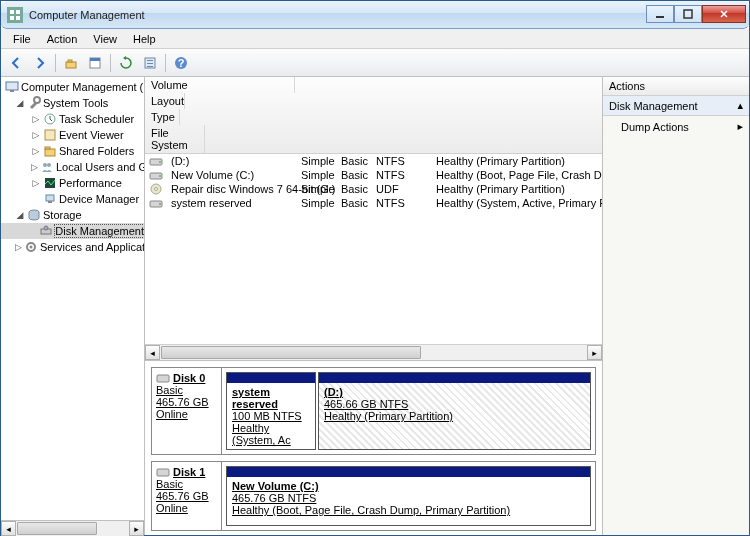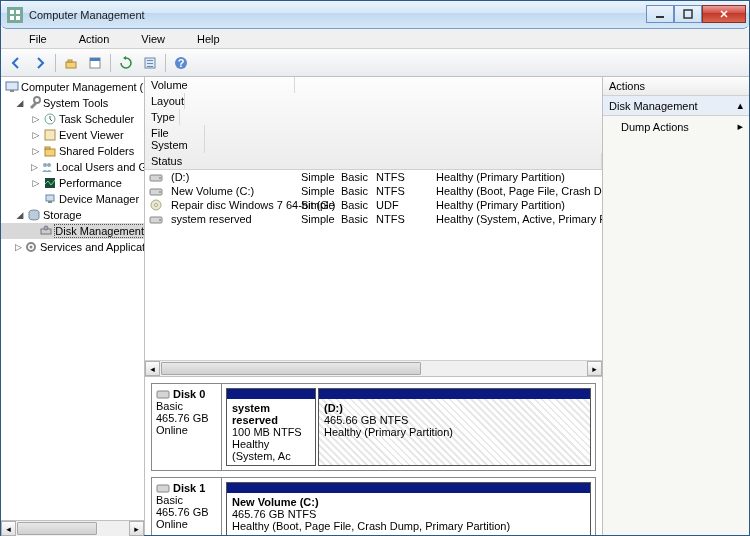--- a/index.html
+++ b/index.html
@@ -5,21 +5,21 @@
 * { box-sizing: border-box; margin: 0; padding: 0; font-family: "Segoe UI", Tahoma, sans-serif; font-size: 11px; }
 body { background: #fff; width: 750px; height: 536px; overflow: hidden; border: 1px solid #2a5a8a; }
 .titlebar { height: 28px; background: linear-gradient(#eaf3fc, #d6e7f7 45%, #c1d9f0 46%, #d6e8f7); display: flex; align-items: center; padding: 0 0 0 6px; border-bottom: 1px solid #7a9ecb; border-radius: 6px; }
 .titlebar .icon { width: 16px; height: 16px; background: #6a8; margin-right: 6px; }
 .titlebar .title { color: #1a1a1a; flex: 1; }
 .winbtns { display: flex; height: 20px; gap: 0; margin-right: 3px; }
 .winbtn { width: 28px; height: 18px; border: 1px solid #6a8fc0; background: linear-gradient(#eaf3fc,#cfe3f5); display:flex;align-items:center;justify-content:center;font-size:9px;color:#333;}
 .winbtn.close{ width: 44px; background: linear-gradient(#e9a0a0,#d54c3e 45%,#c13a2c 46%,#d9644f); border-color:#8a3020; color:#fff;}
 .winbtn svg{width:10px;height:10px;}
 .menubar { height: 20px; background: #f0f0f0; display: flex; align-items: center; padding: 0 4px; border-bottom: 1px solid #d0d0d0; }
-.menubar span { padding: 2px 8px; cursor: default; margin-left: 16px; }
+.menubar span { padding: 2px 8px; cursor: default; }
 .toolbar { height: 28px; background: linear-gradient(#fcfcfc,#e9ecef); border-bottom: 1px solid #c0c0c0; display:flex; align-items:center; padding: 0 4px; gap:2px;}
 .tbtn{width:22px;height:22px;border:1px solid transparent;display:flex;align-items:center;justify-content:center;}
 .tdiv{width:1px;height:18px;background:#c0c0c0;margin:0 2px;}
 .content { display:flex; height: calc(100% - 28px - 20px - 28px); }
 .tree { width:144px; border-right:1px solid #c0c0c0; overflow:auto; padding:2px 0; white-space:nowrap;}
 .tree-row{display:flex;align-items:center;height:16px;padding-left:2px;cursor:default;}
 .tree-row .expander{width:10px;text-align:center;font-size:9px;color:#555;}
 .tree-row .ticon{width:14px;height:14px;margin:0 2px;display:inline-flex;align-items:center;justify-content:center;}
 .tree-row.selected{background:#d8d8d8;}
 .tree-row.selected .lbl{outline:1px dotted #555;}
@@ -29,21 +29,21 @@
 .vol-head{display:flex;background:linear-gradient(#fdfdfd,#ececec);border-bottom:1px solid #d0d0d0;flex-direction:column;}
 .vh{padding:2px 6px;border-right:1px solid #d8d8d8;font-size:11px;cursor:default;}
 .vol-body{height:190px;overflow:auto;}
 .vrow{display:flex;height:14px;align-items:center;}
 .vc{padding:0 6px;white-space:nowrap;overflow:hidden;}
 .vrow .vicon{width:14px;height:12px;margin-left:4px;margin-right:2px;}
 .hscroll{height:16px;background:#f0f0f0;border-top:1px solid #d0d0d0;display:flex;align-items:center;}
 .hscroll .sbtn{width:15px;height:15px;border:1px solid #b0b0b0;background:linear-gradient(#fdfdfd,#e0e0e0);display:flex;align-items:center;justify-content:center;font-size:9px;}
 .hscroll .track{flex:1;height:15px;background:#f0f0f0;position:relative;}
 .hscroll .thumb{position:absolute;height:13px;top:1px;background:linear-gradient(#e8e8e8,#d0d0d0);border:1px solid #a8a8a8;border-radius:1px;}
-.graph{flex:1;overflow:auto;background:#fff;}
+.graph{flex:1;overflow:auto;background:#fff;text-decoration:underline;}
 .disk-block{border:1px solid #888;margin:6px;display:flex;min-height:70px;}
 .disk-info{width:70px;border-right:1px solid #888;padding:4px;background:#fff;}
 .disk-info .dname{font-weight:bold;}
 .disk-parts{flex:1;display:flex;padding:4px;gap:2px;}
 .part{border:1px solid #555;display:flex;flex-direction:column;}
 .part .stripe{height:10px;background:#0a1a80;}
 .part .pbody{padding:3px 5px;flex:1;}
 .part .pname{font-weight:bold;}
 .part.hatched .pbody{background:repeating-linear-gradient(45deg,#fff,#fff 3px,#e8e8e8 3px,#e8e8e8 5px);}
 .legend{height:18px;border-top:1px solid #c0c0c0;display:flex;align-items:center;padding:0 6px;gap:4px;font-size:11px;}
@@ -264,21 +264,20 @@
     </div>
   </div>
 
   <div class="middle">
     <div class="vol-table">
       <div class="vol-head">
         <div class="vh" style="width:150px">Volume</div>
         <div class="vh" style="width:40px">Layout</div>
         <div class="vh" style="width:35px">Type</div>
         <div class="vh" style="width:60px">File System</div>
-        <div class="vh" style="flex:1">Status</div>
       </div>
       <div class="vol-body">
         <div class="vrow">
             <span class="vicon">
               <svg width="14" height="12">
                 <rect x="1" y="4" width="12" height="6" rx="1" fill="#d5d5d5" stroke="#888"></rect>
                 <circle cx="11" cy="7" r="1" fill="#6a6"></circle>
               </svg>
             </span>
             <span class="vc" style="width:130px">(D:)</span>

